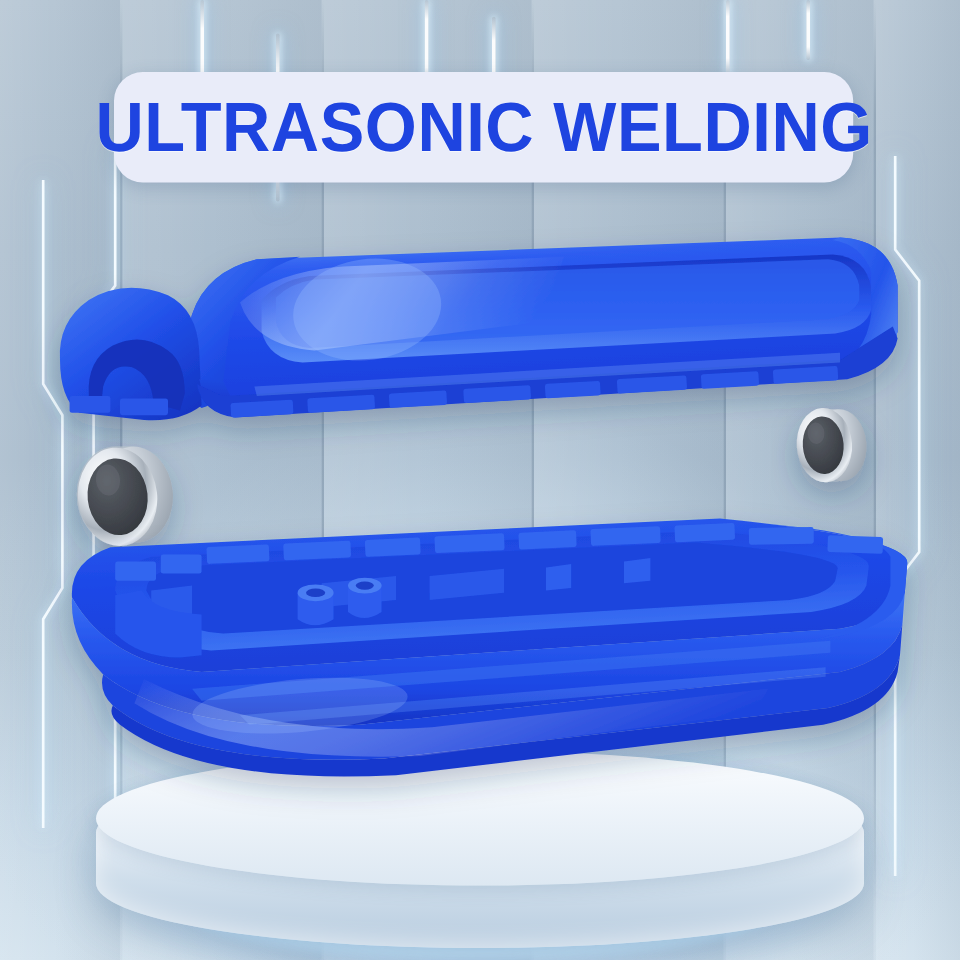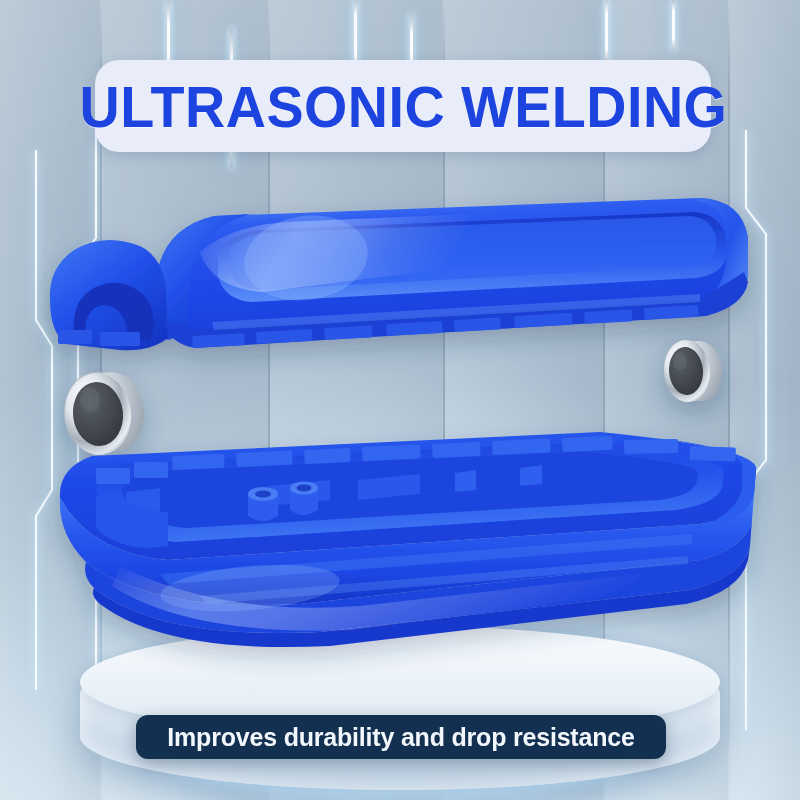--- a/index.html
+++ b/index.html
@@ -391,17 +391,14 @@
 
       <path d="M120,566 Q220,616 360,606 L640,574 L630,594 L350,630 Q190,636 112,586 Z" fill="url(#loSheen)"></path>
       <ellipse cx="250" cy="588" rx="90" ry="22" fill="#a9c7ff" opacity="0.22" transform="rotate(-5 250 588)"></ellipse>
     </g>
   </svg>
 
   <div class="title-badge">
     <span class="title-text">ULTRASONIC WELDING</span>
   </div>
 
-  <div class="caption-pill">
-    <span class="caption-text">Improves durability and drop resistance</span>
-  </div>
 
 </div>
 
 </body></html>

